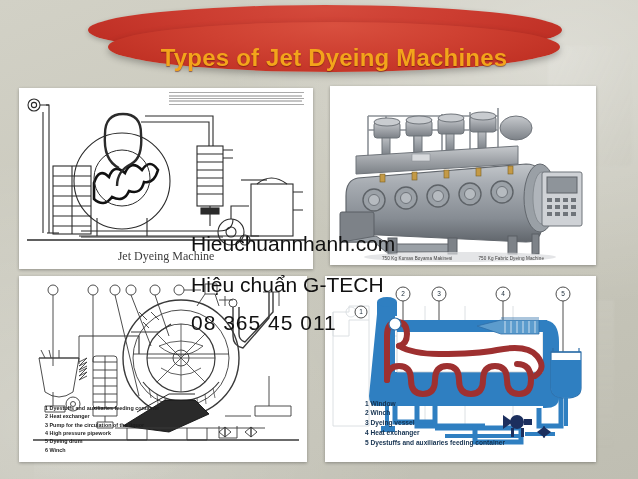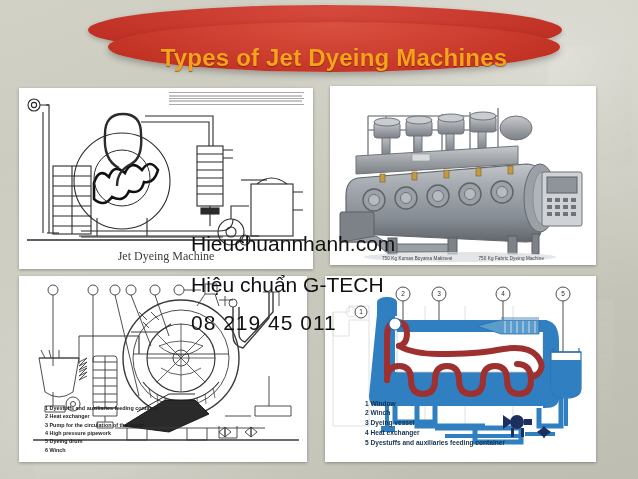--- a/index.html
+++ b/index.html
@@ -482,16 +482,16 @@
       <div>2 Winch</div>
       <div>3 Dyeing vessel</div>
       <div>4 Heat exchanger</div>
       <div>5 Dyestuffs and auxiliaries feeding container</div>
     </div>
   </div>
 
   <div id="watermark">
     <div class="wm" id="wm1">Hieuchuannhanh.com</div>
     <div class="wm" id="wm2">Hiệu chuẩn G-TECH</div>
-    <div class="wm" id="wm3">08 219 45 011</div>
+    <div class="wm" id="wm3">08 365 45 011</div>
   </div>
 
 </div>
 
 </body></html>

